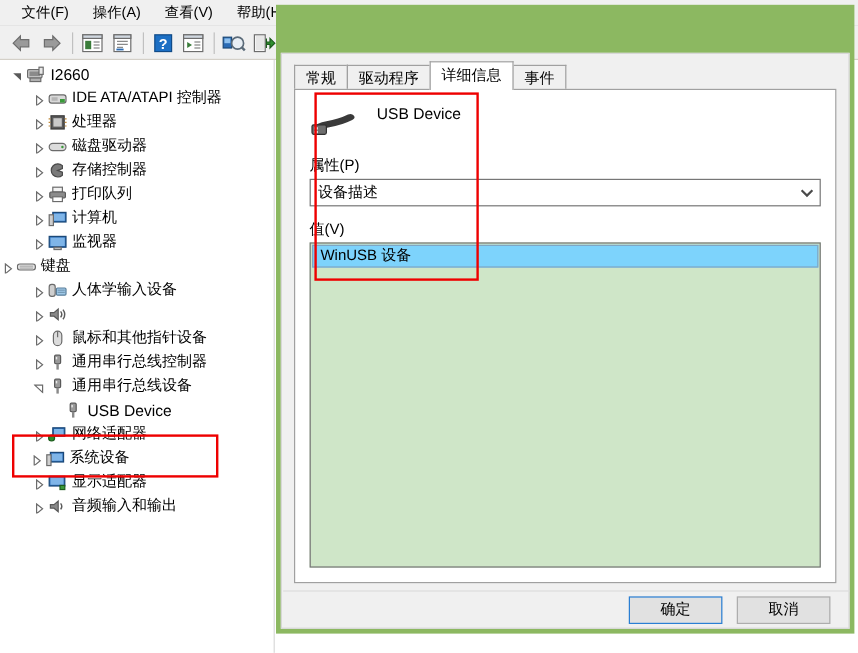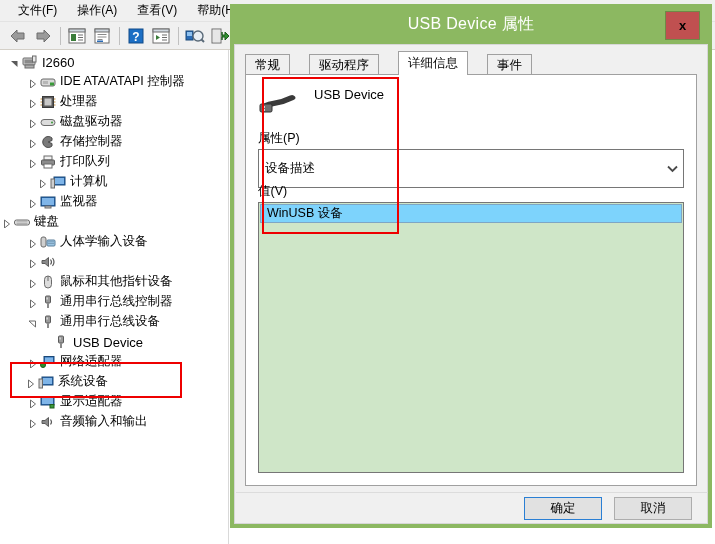--- a/index.html
+++ b/index.html
@@ -164,21 +164,20 @@
     box-sizing: border-box;
   }
 
   
   #tabstrip {
     position: absolute;
     left: 10px; top: 6px;
     height: 24px;
     display: flex;
     align-items: flex-end;
-    gap: 20px;
   }
   .tab {
     height: 21px;
     padding: 0 9px;
     background: #f0f0f0;
     border: 1px solid #a0a0a0;
     border-bottom: none;
     display: flex;
     align-items: center;
     font-size: 12.5px;
@@ -226,21 +225,21 @@
     position: absolute;
     font-size: 12.5px;
     color: #000000;
   }
   #lbl-prop { left: 12px; top: 55px; }
   #lbl-val  { left: 12px; top: 108px; }
 
   #prop-combo {
     position: absolute;
     left: 12px; top: 74px;
-    width: 426px; height: 39px;
+    width: 426px; height: 23px;
     background: #ffffff;
     border: 1px solid #767676;
     box-sizing: border-box;
     display: flex;
     align-items: center;
     cursor: default;
   }
   #prop-combo-text {
     padding-left: 6px;
     font-size: 12.5px;
@@ -479,21 +478,21 @@
         <svg width="16" height="14" viewBox="0 0 16 14">
             <rect x="4" y="1" width="8" height="4" fill="#f2f2f2" stroke="#6b6b6b"></rect>
             <rect x="1.5" y="5" width="13" height="5" rx="1" fill="#8c8c8c" stroke="#5a5a5a"></rect>
             <rect x="4" y="9" width="8" height="4" fill="#fff" stroke="#6b6b6b"></rect>
           </svg>
       </span>
       <span class="tlabel">打印队列</span>
     </div>
 
 
-    <div class="tnode" style="padding-left:36px">
+    <div class="tnode" style="padding-left:26px">
       <span class="expander">
         <svg width="9" height="9" viewBox="0 0 9 9">
             <path d="M2.5 1 L7.5 5 L2.5 9 Z" fill="none" stroke="#6b6b6b" stroke-width="1"></path>
           </svg>
       </span>
       <span class="ticon">
         <svg width="16" height="14" viewBox="0 0 16 14">
             <rect x="4" y="2" width="11" height="8" fill="#2a6bb5" stroke="#1b4877"></rect>
             <rect x="5" y="3" width="9" height="6" fill="#7fb5e8"></rect>
             <rect x="1" y="4" width="3.5" height="9" fill="#cfcfcf" stroke="#6b6b6b"></rect>
@@ -684,24 +683,20 @@
       </span>
       <span class="tlabel">音频输入和输出</span>
     </div>
 
     <div id="tree-annot"></div>
   </div>
 </div>
 
 <div id="dialog">
 
-  <div id="dlg-titlebar">
-    <div id="dlg-title">USB Device 属性</div>
-    <div id="dlg-close">x</div>
-  </div>
 
   <div id="dlg-body">
 
     <div id="tabstrip">
       <div class="tab">常规</div>
       <div class="tab">驱动程序</div>
       <div class="tab active">详细信息</div>
       <div class="tab">事件</div>
     </div>
 

